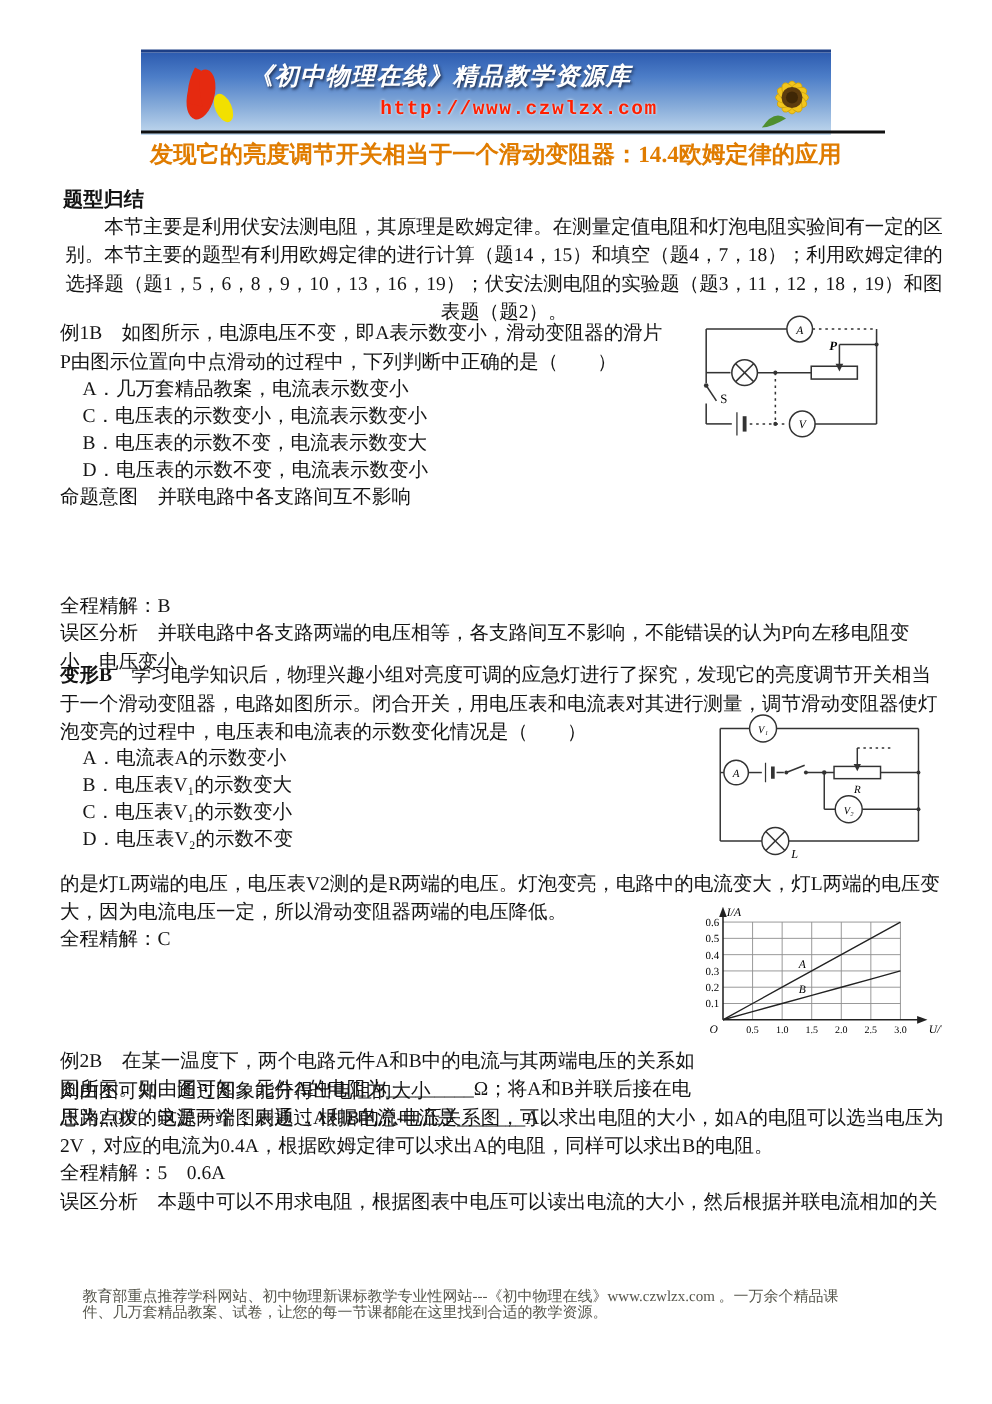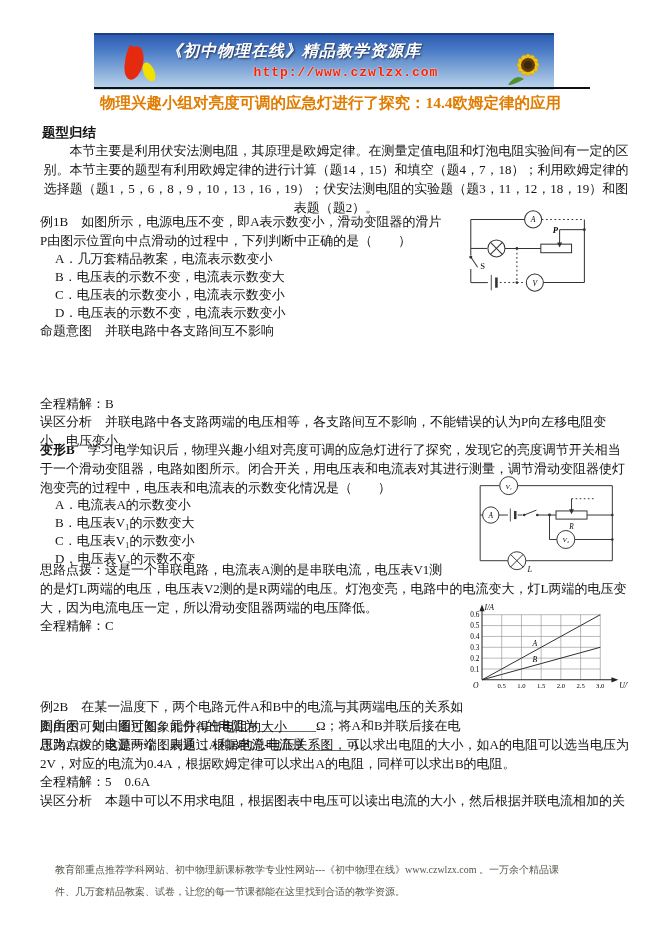--- a/index.html
+++ b/index.html
@@ -14,21 +14,21 @@
           border-top:2px solid #1d3f86;}
   .banner-title{position:absolute;left:72px;top:6px;width:360px;text-align:left;color:#ffffff;
                 font-weight:bold;font-style:italic;font-size:16px;letter-spacing:1px;
                 text-shadow:1px 1px 2px #203050;}
   .banner-url{position:absolute;left:72px;top:30px;width:360px;text-align:center;color:#ff1f00;
               font-family:"Liberation Mono","DejaVu Sans Mono",monospace;font-weight:bold;
               font-size:13px;letter-spacing:1px;text-shadow:0 0 2px #ffffff;}
   .hline{background:#101010;}
   .doc-title{width:661px;text-align:center;font-weight:bold;font-size:15.5px;color:#e07c00;}
   .section-heading{font-size:13.5px;font-weight:bold;}
-  .footer{font-size:10px;line-height:22px;color:#55554b;}
+  .footer{font-size:10px;line-height:11px;color:#55554b;}
   svg text{font-family:"Liberation Serif","DejaVu Serif",serif;}
 </style>
 </head>
 <body>
 
 <div class="page">
 
   <div class="abs banner" style="left:94px;top:33px;width:460px;height:55px;">
     <svg width="60" height="55" style="position:absolute;left:14px;top:0;">
       <ellipse cx="26" cy="28" rx="9" ry="17" transform="rotate(14 26 28)" fill="#e52a10"></ellipse>
@@ -49,32 +49,32 @@
         </g>
         <circle r="7" fill="#5d3c0e"></circle>
         <circle r="4" fill="#3f2706"></circle>
       </g>
       <path d="M8 50 Q16 38 24 44 Q14 50 8 50 Z" fill="#4f8f2f"></path>
     </svg>
   </div>
 
   <div class="abs hline" style="left:94px;top:87px;width:496px;height:2px;"></div>
 
-  <div class="abs doc-title" style="left:0;top:93px;">物理兴趣小组对亮度可调的应急灯进行了探究：14.4欧姆定律的应用</div>
+  <div class="abs doc-title" style="left:0;top:93px;">发现它的亮度调节开关相当于一个滑动变阻器：14.4欧姆定律的应用</div>
 
   <div class="abs section-heading" style="left:42px;top:124px;">题型归结</div>
 
   <div class="abs para indent" style="left:40px;top:141px;width:592px;text-align:center;">本节主要是利用伏安法测电阻，其原理是欧姆定律。在测量定值电阻和灯泡电阻实验间有一定的区别。本节主要的题型有利用欧姆定律的进行计算（题14，15）和填空（题4，7，18）；利用欧姆定律的选择题（题1，5，6，8，9，10，13，16，19）；伏安法测电阻的实验题（题3，11，12，18，19）和图表题（题2）。</div>
 
   <div class="abs para" style="left:40px;top:212px;width:408px;">例1B　如图所示，电源电压不变，即A表示数变小，滑动变阻器的滑片P由图示位置向中点滑动的过程中，下列判断中正确的是（　　）</div>
 
   <div class="abs" style="left:55px;top:250px;">
     <div class="opt">A．几万套精品教案，电流表示数变小</div>
+    <div class="opt">C．电压表的示数变小，电流表示数变小</div>
     <div class="opt">B．电压表的示数不变，电流表示数变大</div>
-    <div class="opt">C．电压表的示数变小，电流表示数变小</div>
     <div class="opt">D．电压表的示数不变，电流表示数变小</div>
   </div>
 
   <div class="abs" style="left:452px;top:204px;width:160px;">
     <svg viewBox="0 0 185 110" width="158" height="94">
       <g stroke="#333" stroke-width="1.2" fill="none">
         <line x1="22" y1="18" x2="22" y2="60"></line>
         <line x1="22" y1="76" x2="22" y2="92"></line>
         <line x1="22" y1="18" x2="85" y2="18"></line>
         <circle cx="95" cy="18" r="10"></circle>
@@ -163,21 +163,20 @@
         <circle cx="172" cy="80" r="1.6"></circle>
       </g>
       <text x="45" y="17.5" font-size="8.5" text-anchor="middle" font-style="italic">V₁</text>
       <text x="23" y="53.5" font-size="9" text-anchor="middle" font-style="italic">A</text>
       <text x="122" y="67" font-size="9" text-anchor="middle" font-style="italic">R</text>
       <text x="115" y="83.5" font-size="8.5" text-anchor="middle" font-style="italic">V₂</text>
       <text x="68" y="120" font-size="10" font-style="italic">L</text>
     </svg>
   </div>
 
-  <div class="abs para" style="left:40px;top:560px;width:440px;white-space:nowrap;overflow:hidden;">思路点拨：这是一个串联电路，电流表A测的是串联电流，电压表V1测</div>
   <div class="abs para" style="left:40px;top:579px;width:592px;">的是灯L两端的电压，电压表V2测的是R两端的电压。灯泡变亮，电路中的电流变大，灯L两端的电压变大，因为电流电压一定，所以滑动变阻器两端的电压降低。</div>
   <div class="abs para" style="left:40px;top:616px;">全程精解：C</div>
 
   <div class="abs" style="left:456px;top:601px;width:200px;">
     <svg id="iv-graph" viewBox="0 0 200 112" width="172" height="96">
         <line x1="53" y1="92" x2="53" y2="16" stroke="#8d8d8d" stroke-width="0.7"></line>
         <line x1="76" y1="92" x2="76" y2="16" stroke="#8d8d8d" stroke-width="0.7"></line>
         <line x1="99" y1="92" x2="99" y2="16" stroke="#8d8d8d" stroke-width="0.7"></line>
         <line x1="122" y1="92" x2="122" y2="16" stroke="#8d8d8d" stroke-width="0.7"></line>
         <line x1="145" y1="92" x2="145" y2="16" stroke="#8d8d8d" stroke-width="0.7"></line>

